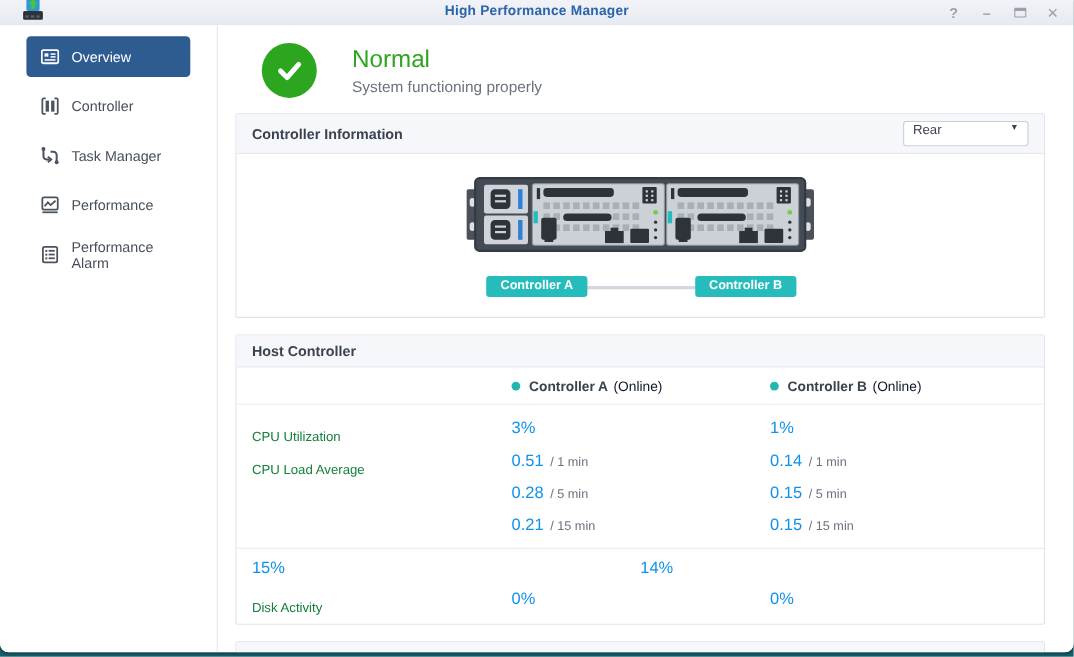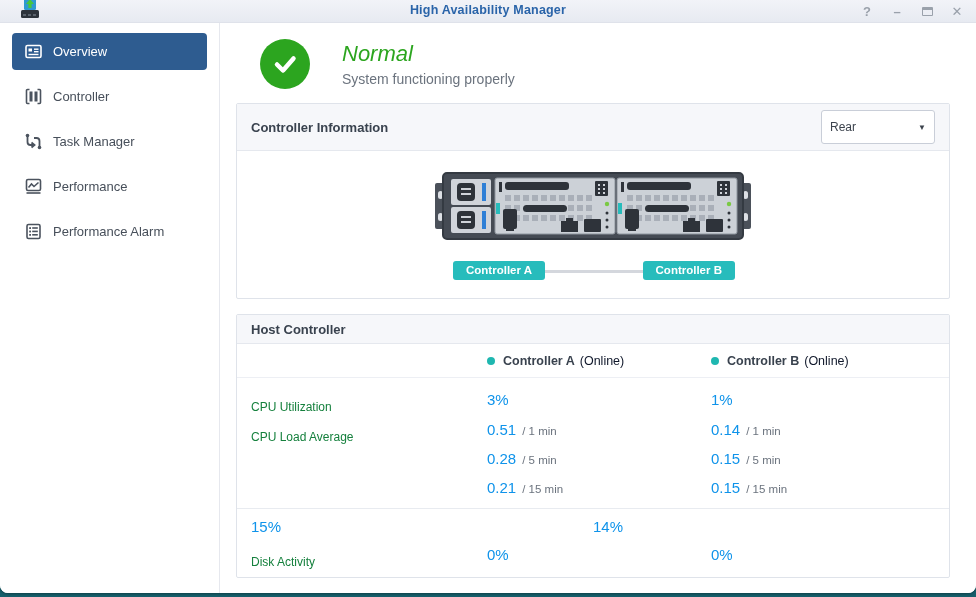--- a/index.html
+++ b/index.html
@@ -30,49 +30,49 @@
     display:flex; align-items:center; gap:16px;
   }
   .win-btn {
     color:#9aa1ab; font-size:13px; font-weight:bold; line-height:1;
     cursor:default; user-select:none; display:flex; align-items:center; justify-content:center;
     width:14px; height:14px;
   }
   .max-glyph { width:11px; height:9px; border:1.5px solid #9aa1ab; border-top:3px solid #9aa1ab; border-radius:1px; }
   
   .body-wrap { position:absolute; top:23px; left:0; right:0; bottom:0; display:flex; background:#fff; }
-  .sidebar { width:220px; border-right:1px solid #e6e8ee; padding:10px 12px; flex:none; }
+  .sidebar { width:198px; border-right:1px solid #e6e8ee; padding:10px 24px; flex:none; }
   .side-item {
     display:flex; align-items:center; gap:11px;
     height:37px; padding:0 12px; margin-bottom:8px;
     border-radius:4px; font-size:13px; color:#474f5a; cursor:pointer;
   }
   .side-item.selected { background:#2e5c90; color:#ffffff; }
   .side-item .ic { width:18px; height:18px; flex:none; display:flex; align-items:center; justify-content:center; }
   .main { flex:1; padding:8px 26px 0 16px; overflow:hidden; position:relative; }
   
   .status { display:flex; align-items:center; gap:32px; padding:8px 0 14px 24px; }
   .status-circle {
     width:50px; height:50px; border-radius:50%; background:#2ca51f;
     display:flex; align-items:center; justify-content:center; flex:none;
   }
-  .status-title { font-size:22px; color:#2ca51f; margin-bottom:4px;font-style:italic; }
+  .status-title { font-size:22px; color:#2ca51f; margin-bottom:4px; }
   .status-sub { font-size:14px; color:#6b737e; }
   
   .panel { border:1px solid #dfe3ea; border-radius:2px; margin-bottom:15px; background:#fff; }
   .panel-header {
     display:flex; align-items:center; justify-content:space-between;
     background:#f6f7fa; border-bottom:1px solid #e5e8ee;
     padding:6px 14px; min-height:29px;
   }
   .panel-title { font-size:13px; font-weight:bold; color:#39424e; }
   .popout { color:#9aa2ad; font-size:13px; cursor:pointer; }
   .select-btn {
-    display:flex; align-items:center; justify-content:space-between;
-    width:114px; height:34px; padding:0 8px;
+    display:flex; align-items:flex-start; justify-content:space-between;
+    width:114px; height:23px; padding:0 8px;
     background:#fff; border:1px solid #c9ced8; border-radius:3px;
     font-size:12px; color:#3c434d; cursor:pointer;
   }
   .select-btn .caret { font-size:8px; color:#3c434d; }
   
   .ctrl-body { padding:14px 0 18px; }
   .chassis-wrap { width:316px; margin:0 auto; }
   .ctrl-labels { position:relative; margin-top:10px; height:19px; }
   .ctrl-line { position:absolute; top:9px; left:60px; right:60px; height:3px; background:#d4d7dd; }
   .ctrl-tag {
@@ -102,21 +102,21 @@
 
   <div class="titlebar">
     <svg class="app-icon" viewBox="0 0 24 24">
       <rect x="3" y="13" width="18" height="8" rx="1.5" fill="#2d333b"></rect>
       <rect x="5" y="17" width="3" height="2" fill="#5a626c"></rect>
         <rect x="10" y="17" width="3" height="2" fill="#5a626c"></rect>
         <rect x="15" y="17" width="3" height="2" fill="#5a626c"></rect>
       <rect x="6" y="1" width="12" height="12" rx="1.5" fill="#2f9ad0"></rect>
       <path d="M12 2 L16 7 L13.6 7 L13.6 11 L10.4 11 L10.4 7 L8 7 Z" fill="#49c63d"></path>
     </svg>
-    <div class="title">High Availability Manager</div>
+    <div class="title">High Performance Manager</div>
     <div class="win-controls">
       <span class="win-btn">?</span>
       <span class="win-btn">–</span>
       <span class="win-btn">
           <span class="max-glyph"></span>
         </span>
       <span class="win-btn">✕</span>
     </div>
   </div>
 

